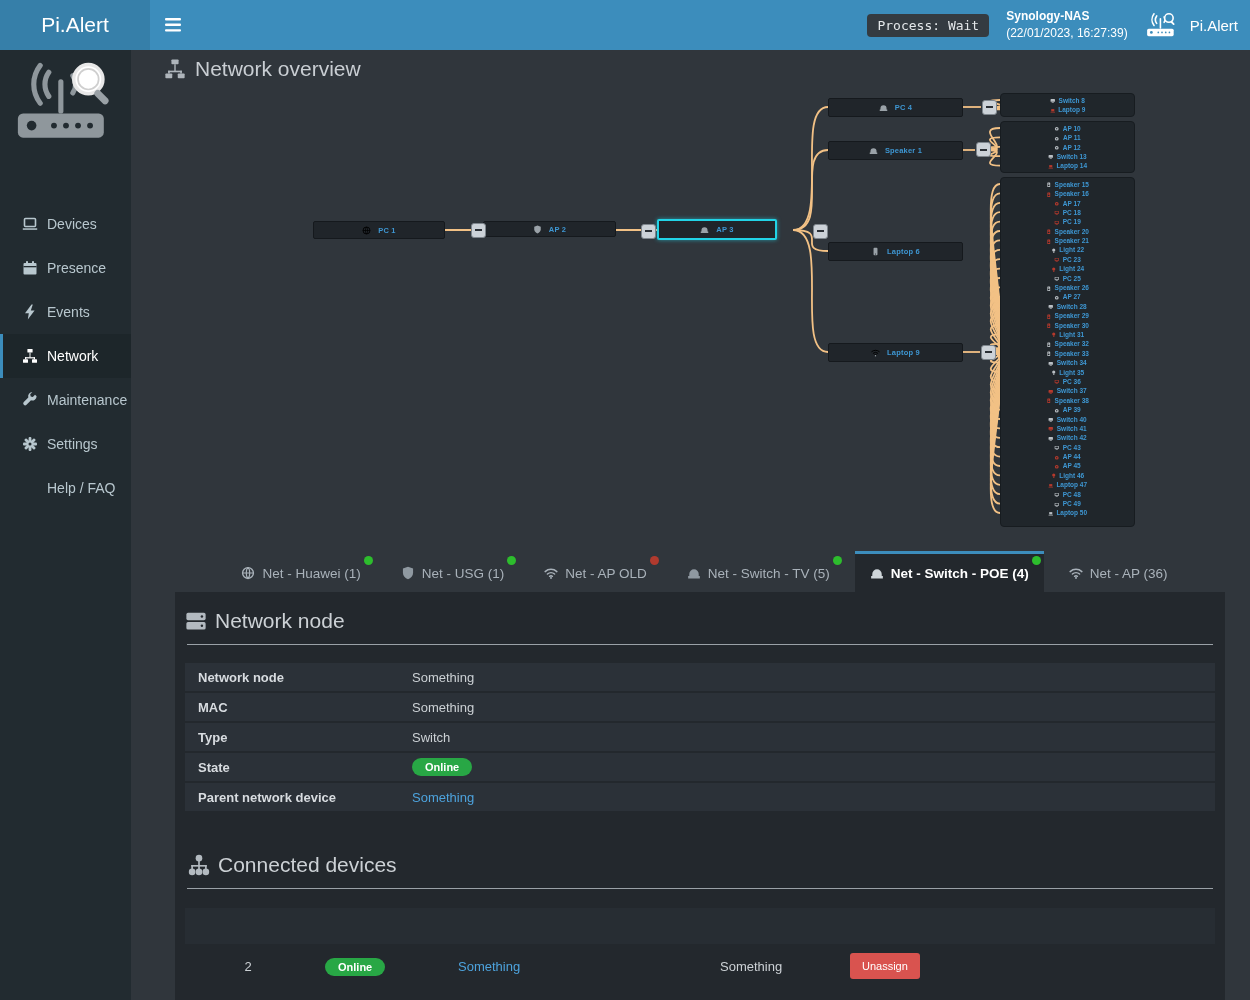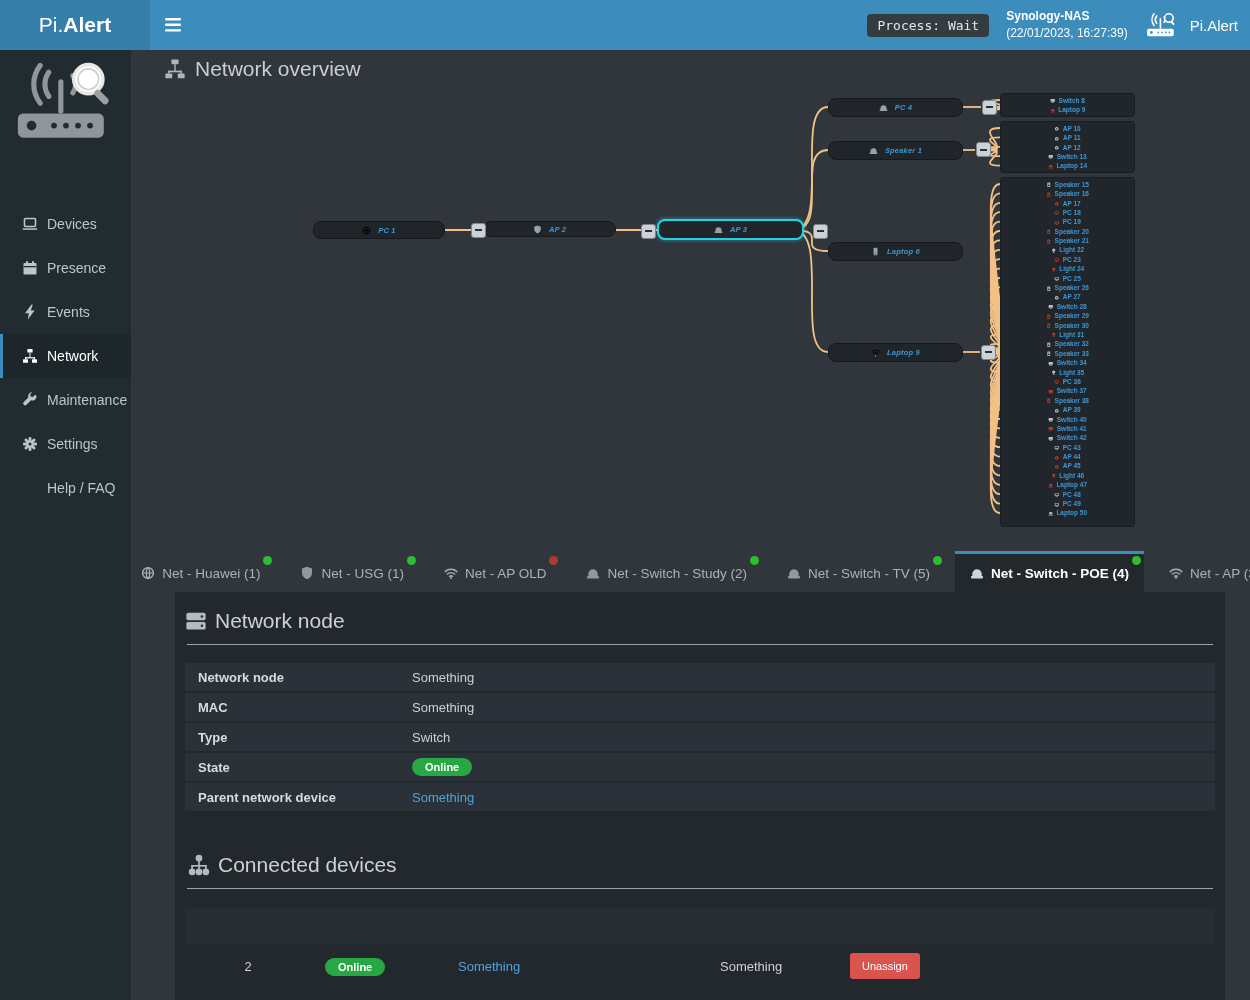--- a/index.html
+++ b/index.html
@@ -7,21 +7,21 @@
     --alert-red:#b5392c; --edge:#f2c185; --highlight:#22d3e6; --link:#4da3dd;
     --node-label:#3e97d3; --dot-green:#2dbd2d; --dot-red:#b03a2e;
   }
   *{box-sizing:border-box; margin:0; padding:0;}
   html,body{width:1250px;height:1000px;overflow:hidden;background:#30363c;
     font-family:"Liberation Sans",sans-serif;}
   svg{display:block;}
   
   .header{position:absolute;left:0;top:0;width:1250px;height:50px;background:var(--accent);display:flex;align-items:center;z-index:20;}
   .brand{width:150px;height:50px;background:var(--accent-dark);color:#fff;display:flex;align-items:center;justify-content:center;font-size:21px;}
-  .brand .thin{font-weight:300;} .brand .bold{font-weight:700;}
+  .brand .thin{font-weight:300;} .brand .bold{font-weight:400;}
   .hamburger{width:46px;height:50px;display:flex;align-items:center;justify-content:center;cursor:pointer;}
   .hamburger svg{width:16px;height:14px;}
   .header-right{margin-left:auto;display:flex;align-items:center;gap:17px;padding-right:12px;}
   .process-badge{background:#343b41;color:#e4e8ea;font-family:"DejaVu Sans Mono",monospace;font-size:13px;padding:4px 10px;border-radius:4px;}
   .host-block{color:#fff;font-size:12px;line-height:1.45;}
   .host-block .hostname{font-weight:700;}
   .header-logo svg{width:34px;height:27px;}
   .header-appname{color:#fff;font-size:15px;font-weight:500;margin-left:-6px;}
   
   .sidebar{position:absolute;left:0;top:50px;width:131px;height:950px;background:#222b30;z-index:15;}
@@ -32,21 +32,21 @@
   .menu-item.active{background:#1d262a;color:#fff;border-left-color:var(--accent);}
   .menu-item.active svg{fill:#fff;}
   
   .content{position:absolute;left:150px;top:50px;width:1100px;height:950px;}
   .page-title{position:absolute;left:13px;top:7px;display:flex;align-items:center;gap:8px;color:#c9ced3;font-size:21px;}
   .page-title svg{width:24px;height:22px;fill:#aeb5bb;}
   
   .diagram{position:absolute;left:10px;top:0;width:1075px;height:500px;}
   #edge-svg{position:absolute;left:0;top:0;}
   #edge-svg path{stroke:var(--edge);stroke-width:1.8;fill:none;}
-  .net-node{position:absolute;background:#20252a;border:1px solid #15191d;border-radius:8px;display:flex;align-items:center;justify-content:center;gap:7px;cursor:pointer;font-style:italic;}
+  .net-node{position:absolute;background:#20252a;border:1px solid #15191d;border-radius:2px;display:flex;align-items:center;justify-content:center;gap:7px;cursor:pointer;}
   .net-node svg{width:9px;height:9px;fill:#9aa2a8;}
   .net-node .n-label{color:var(--node-label);font-size:7.5px;font-weight:700;letter-spacing:.2px;}
   .net-node.highlight{border:2px solid var(--highlight);box-shadow:0 0 4px rgba(34,211,230,.6);}
   .collapse-btn{position:absolute;width:15px;height:15px;background:#ccd2d8;border:1px solid #7e868d;border-radius:3px;display:flex;align-items:center;justify-content:center;cursor:pointer;z-index:5;}
   .collapse-btn i{display:block;width:7px;height:2px;background:#2b3036;}
   .dev-group{position:absolute;left:840px;width:135px;background:#20262b;border:1px solid #171c20;border-radius:4px;padding-top:2.3px;overflow:hidden;}
   .dev-row{height:9.4px;display:flex;align-items:center;justify-content:center;gap:3px;cursor:pointer;}
   .dev-row svg{width:5.5px;height:5.5px;fill:#b9bfc4;}
   .dev-row.state-alert svg{fill:var(--alert-red);}
   .dev-row span{color:var(--node-label);font-size:6.5px;font-weight:700;line-height:1;}
@@ -359,21 +359,21 @@
           <use href="#sym-globe"></use>
         </svg>
       <span class="n-label">PC 1</span>
     </div>
     <div class="net-node" style="left:323px;top:171px;width:133px;height:16px">
       <svg>
           <use href="#sym-shield"></use>
         </svg>
       <span class="n-label">AP 2</span>
     </div>
-    <div class="net-node highlight" style="left:497px;top:169px;width:147px;height:21px">
+    <div class="net-node highlight" style="left:497px;top:169px;width:120px;height:21px">
       <svg>
           <use href="#sym-hub"></use>
         </svg>
       <span class="n-label">AP 3</span>
     </div>
     <div class="net-node" style="left:668px;top:48px;width:135px;height:19px">
       <svg>
           <use href="#sym-hub"></use>
         </svg>
       <span class="n-label">PC 4</span>
@@ -699,27 +699,20 @@
           <use href="#sym-shield"></use>
         </svg>
       <span>Net - USG (1)</span>
       <span class="dot"></span>
     </div>
       <div class="tab dot-red">
       <svg>
           <use href="#sym-wifi"></use>
         </svg>
       <span>Net - AP OLD</span>
-      <span class="dot"></span>
-    </div>
-      <div class="tab dot-green">
-      <svg>
-          <use href="#sym-hub"></use>
-        </svg>
-      <span>Net - Switch - Study (2)</span>
       <span class="dot"></span>
     </div>
       <div class="tab dot-green">
       <svg>
           <use href="#sym-hub"></use>
         </svg>
       <span>Net - Switch - TV (5)</span>
       <span class="dot"></span>
     </div>
       <div class="tab active dot-green">

